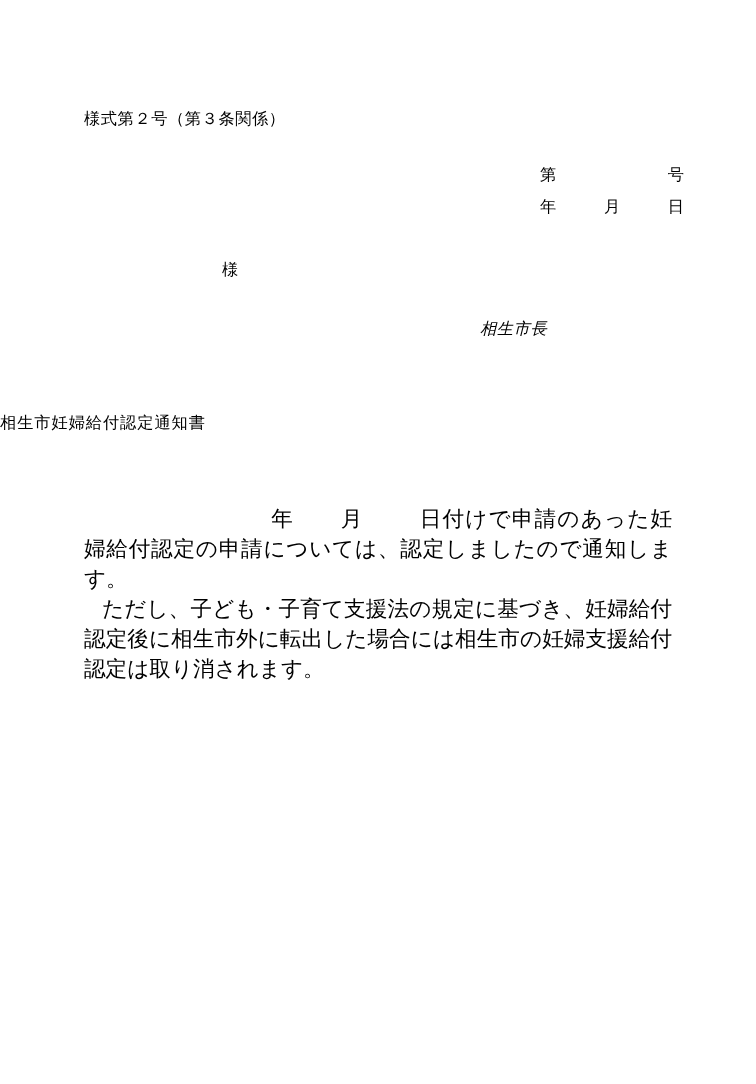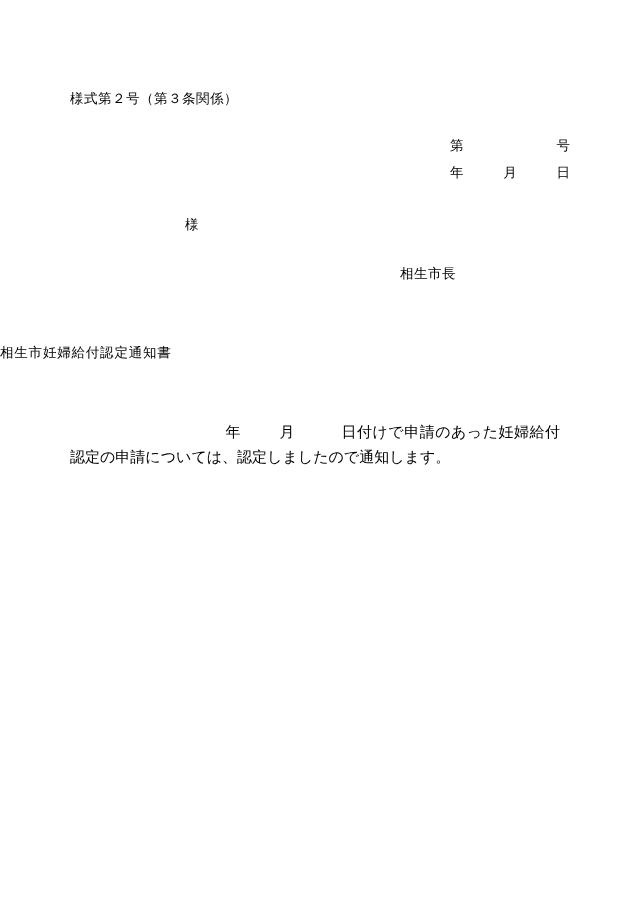--- a/index.html
+++ b/index.html
@@ -57,37 +57,38 @@
     font-size: 13.5px;
     white-space: nowrap;
   }
   .issuer {
     position: absolute;
     left: 400px;
     top: 265px;
     font-size: 13.5px;
     letter-spacing: 0.5px;
     white-space: nowrap;
+    font-style: italic;
   }
   .doc-title {
     position: absolute;
     left: 0;
     top: 344px;
     width: 630px;
     text-align: left;
     font-size: 13.5px;
     letter-spacing: 0.8px;
     white-space: nowrap;
   }
   .body-block {
     position: absolute;
     left: 70px;
     top: 420px;
     width: 490px;
-    font-size: 15px;
+    font-size: 18px;
     line-height: 25px;
   }
   .body-para {
     margin: 0;
     text-align: justify;
     text-justify: inter-ideograph;
   }
   .indent-1 {
     text-indent: 15px;
   }
@@ -123,15 +124,16 @@
   </div>
 
   <div class="addressee">様</div>
 
   <div class="issuer">相生市長</div>
 
   <div class="doc-title">相生市妊婦給付認定通知書</div>
 
   <div class="body-block">
     <p class="body-para"><span class="lead-gap"></span><span>年</span><span class="gap-sm"></span><span>月</span><span class="gap-md"></span><span>日付けで申請のあった妊婦給付認定の申請については、</span><span>認定しましたので通知します。</span></p>
+    <p class="body-para indent-1">ただし、子ども・子育て支援法の規定に基づき、妊婦給付認定後に相生市外に転出した場合には相生市の妊婦支援給付認定は取り消されます。</p>
   </div>
 
 </div>
 
 </body></html>

